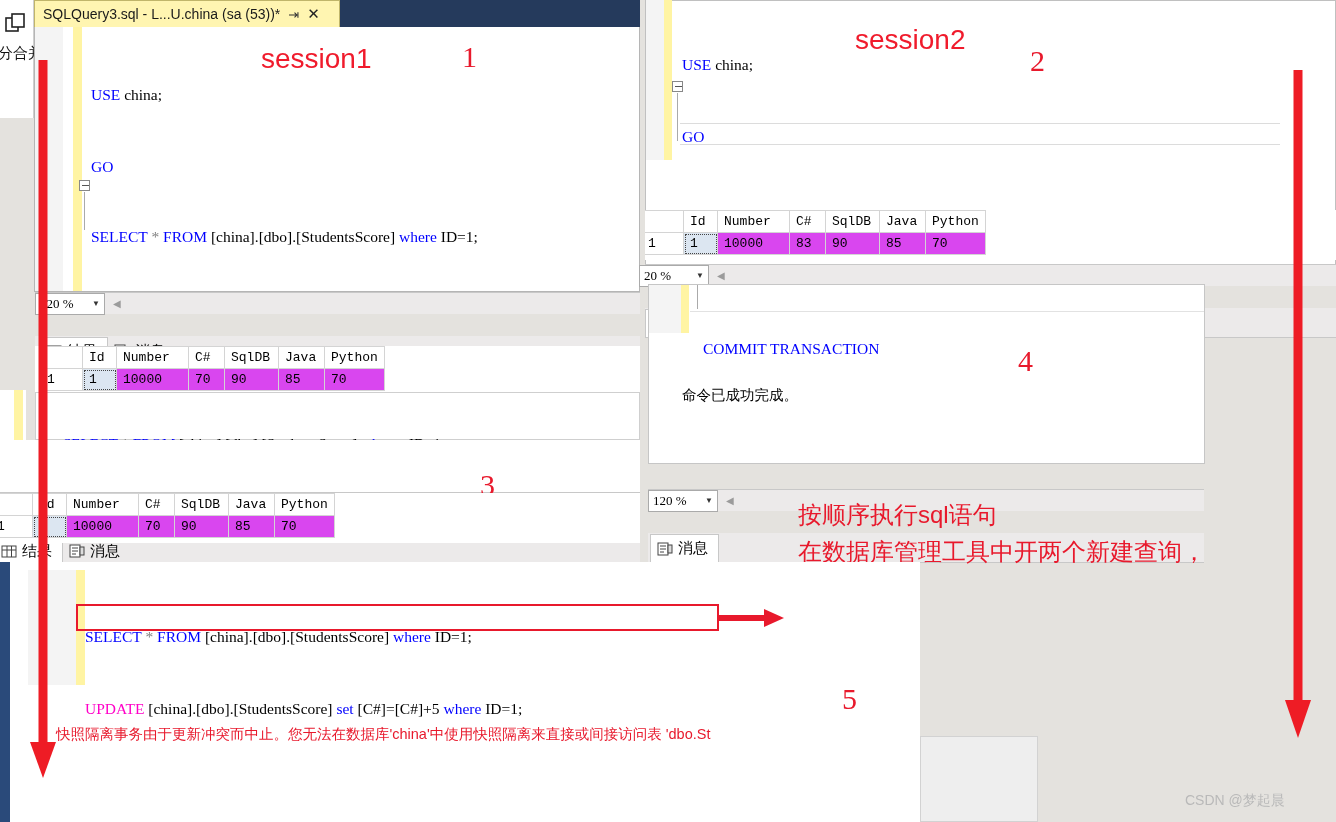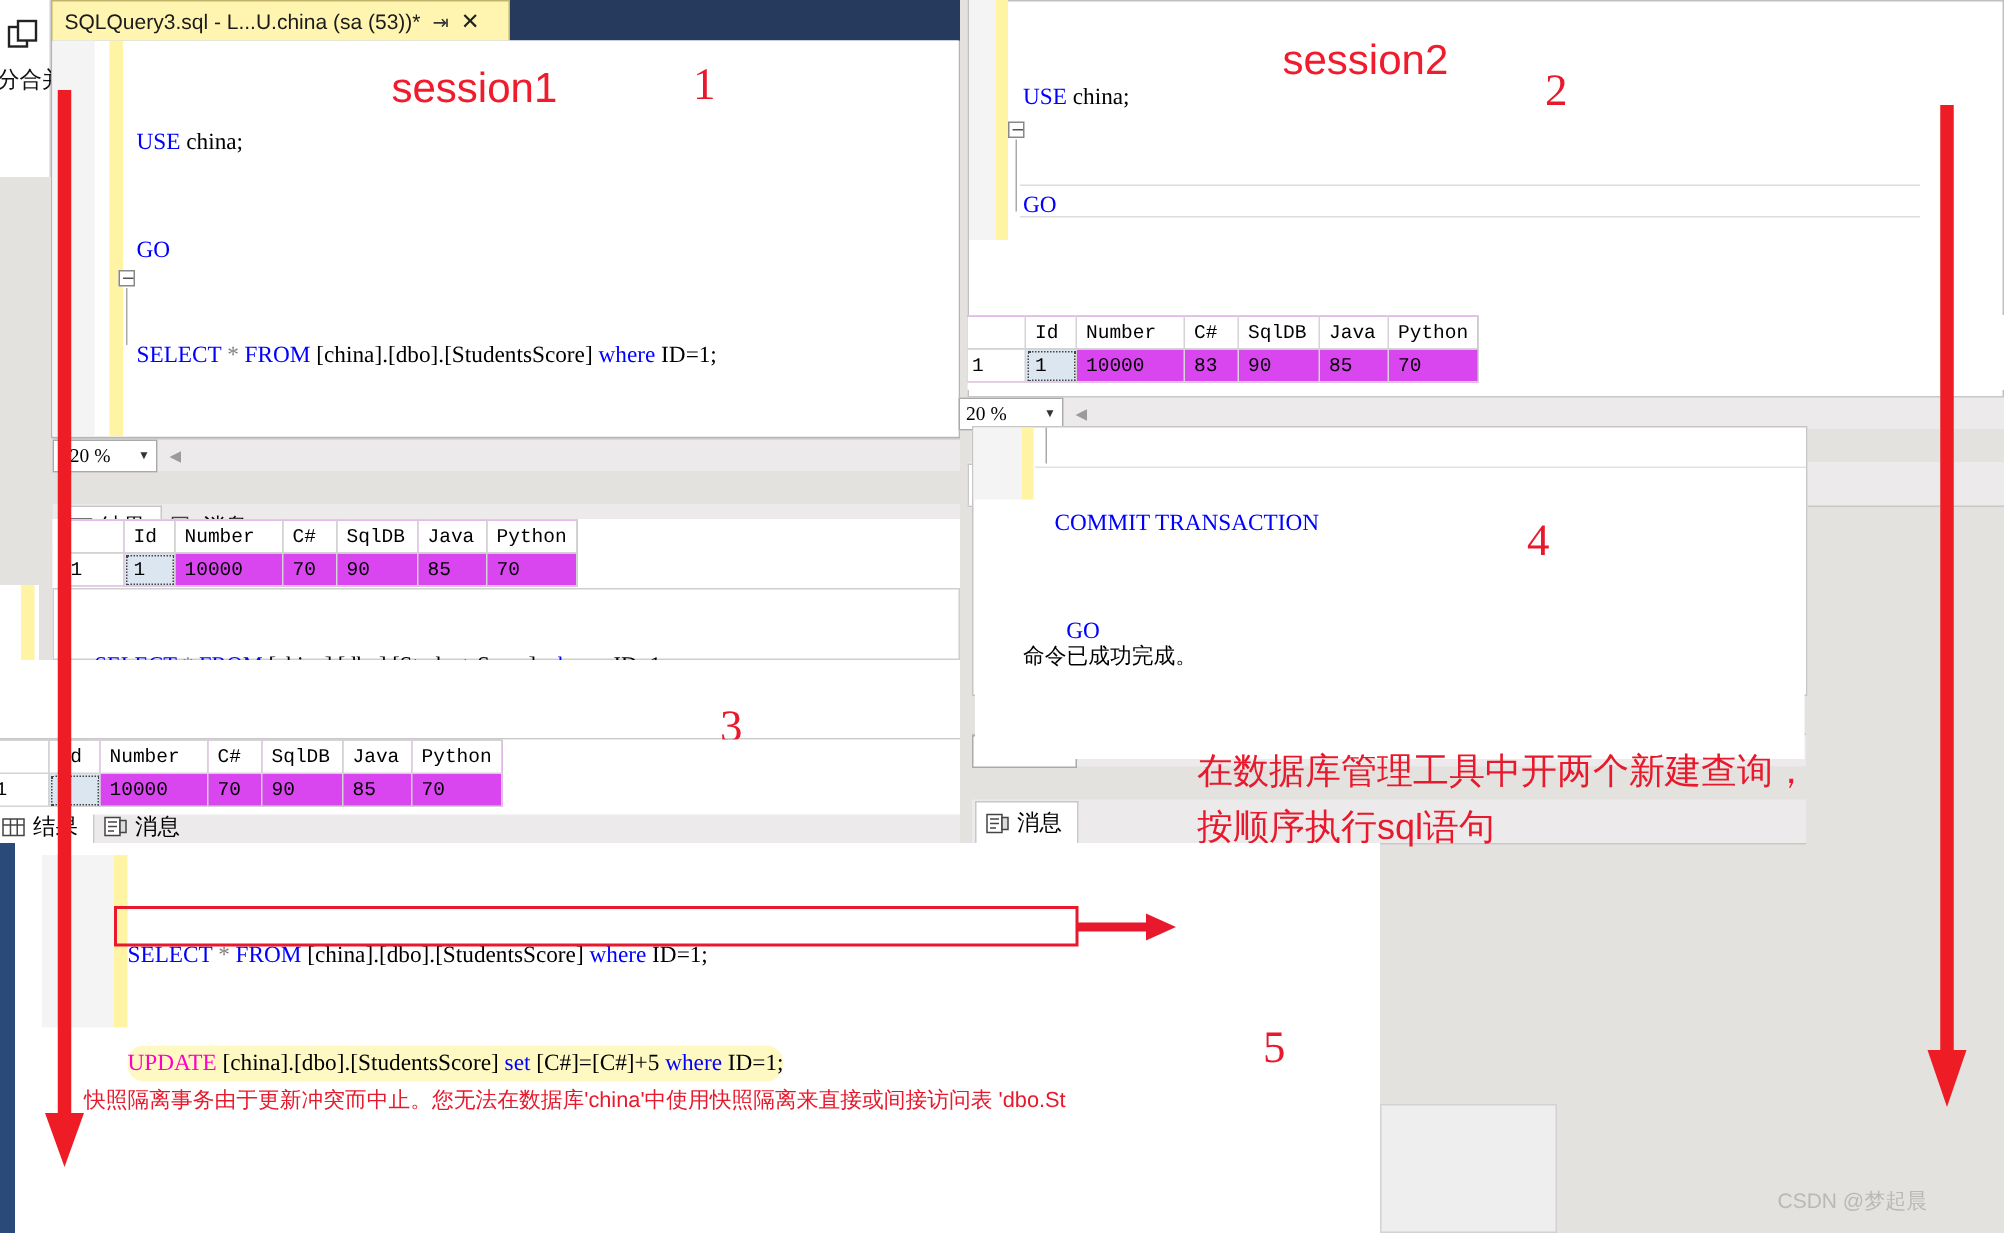--- a/index.html
+++ b/index.html
@@ -406,38 +406,38 @@
             <line x1="3" y1="8" x2="9" y2="8" stroke="#444"></line>
             <line x1="3" y1="11" x2="7" y2="11" stroke="#444"></line>
             <rect x="11" y="4" width="4" height="8" fill="#ddd" stroke="#444"></rect>
           </svg>
       </span>
       <span>消息</span>
     </div>
   </div>
   <div class="abs bignum" style="left:1018px;top:344px;">4</div>
 
-  <div class="abs" style="left:650px;top:383px;width:553px;height:80px;background:#fff;margin-top:43px;">
+  <div class="abs" style="left:650px;top:383px;width:553px;height:80px;background:#fff;">
     <div class="msgtext msg-cn" style="margin-left:32px;">命令已成功完成。</div>
     <div class="msgtext" style="margin-left:32px;"></div>
   </div>
 
   <div class="abs ann-red" style="left:798px;top:496px;font-size:24px;line-height:37px;">
+    <div>按顺序执行sql语句</div>
     <div>在数据库管理工具中开两个新建查询，</div>
-    <div>按顺序执行sql语句</div>
   </div>
 
   <div class="abs" style="left:0;top:562px;width:920px;height:260px;background:#ffffff;"></div>
   <div class="abs" style="left:0;top:562px;width:10px;height:260px;background:#2a4a7a;"></div>
   <div class="abs" style="left:28px;top:570px;width:48px;height:115px;background:#f4f4f4;"></div>
   <div class="abs" style="left:76px;top:570px;width:9px;height:115px;background:#fff4a3;"></div>
 
   <div class="abs code" style="left:85px;top:577px;">
     <div><span class="kw">SELECT </span><span class="gray">* </span><span class="kw">FROM </span><span class="blk">[china].[dbo].[StudentsScore] </span><span class="kw">where </span><span class="blk">ID=1;</span></div>
-    <div style="background:#fef9c3;border-radius:11px;"><span class="magenta">UPDATE </span><span class="blk">[china].[dbo].[StudentsScore] </span><span class="kw">set </span><span class="blk">[C#]=[C#]+5 </span><span class="kw">where </span><span class="blk">ID=1;</span></div>
+    <div style="background:#ffffff;border-radius:11px;"><span class="magenta">UPDATE </span><span class="blk">[china].[dbo].[StudentsScore] </span><span class="kw">set </span><span class="blk">[C#]=[C#]+5 </span><span class="kw">where </span><span class="blk">ID=1;</span></div>
     <div><span class="kw">SELECT </span><span class="gray">* </span><span class="kw">FROM </span><span class="blk">[china].[dbo].[StudentsScore] </span><span class="kw">where </span><span class="blk">ID=1;</span></div>
     
   </div>
 
   <div class="redbox" style="left:76px;top:604px;width:643px;height:27px;"></div>
 
   <div class="abs" style="left:718px;top:606px;width:66px;height:24px;">
     <svg width="66" height="24" viewBox="0 0 66 24">
       <line x1="0" y1="12" x2="48" y2="12" stroke="#e8192c" stroke-width="6"></line>
       <polygon points="46,3 66,12 46,21" fill="#e8192c"></polygon>

